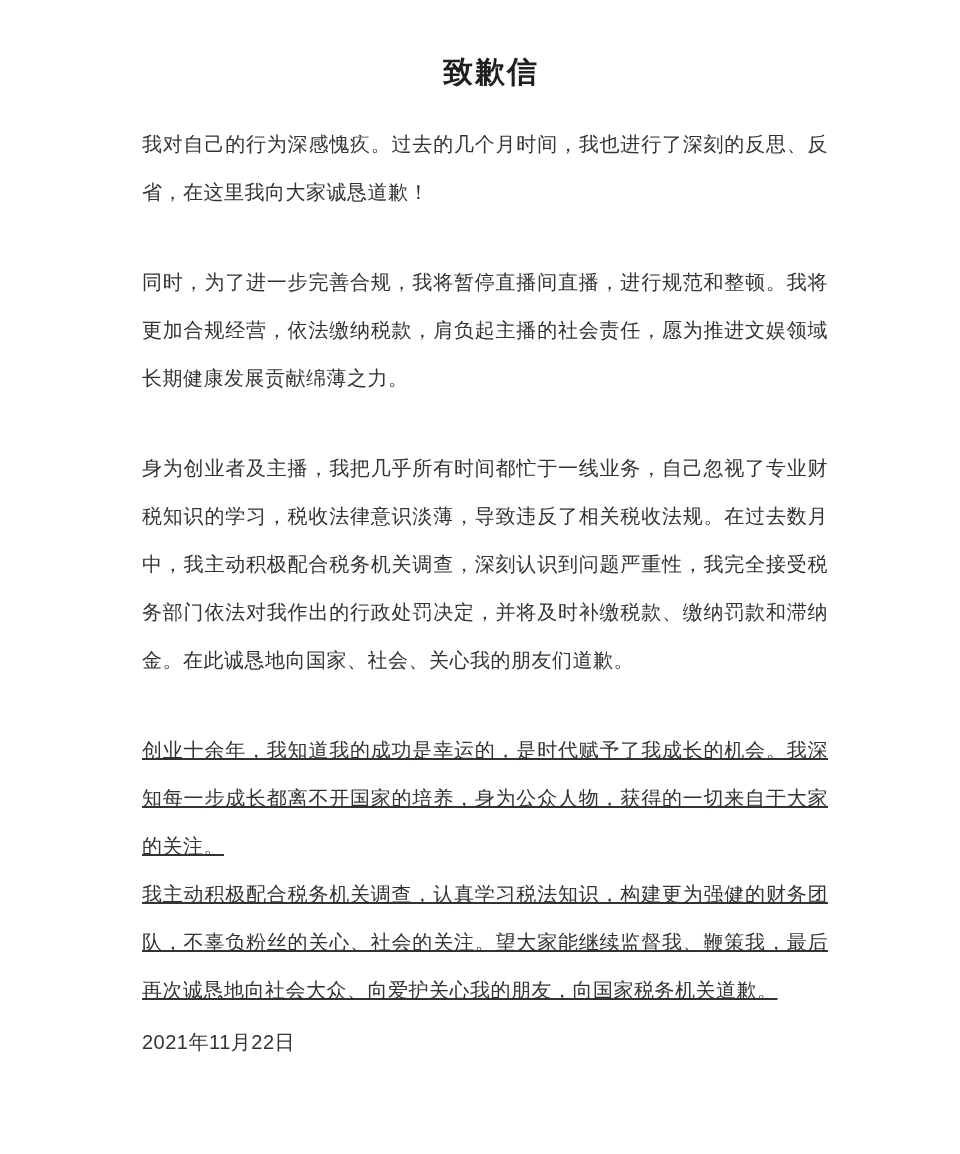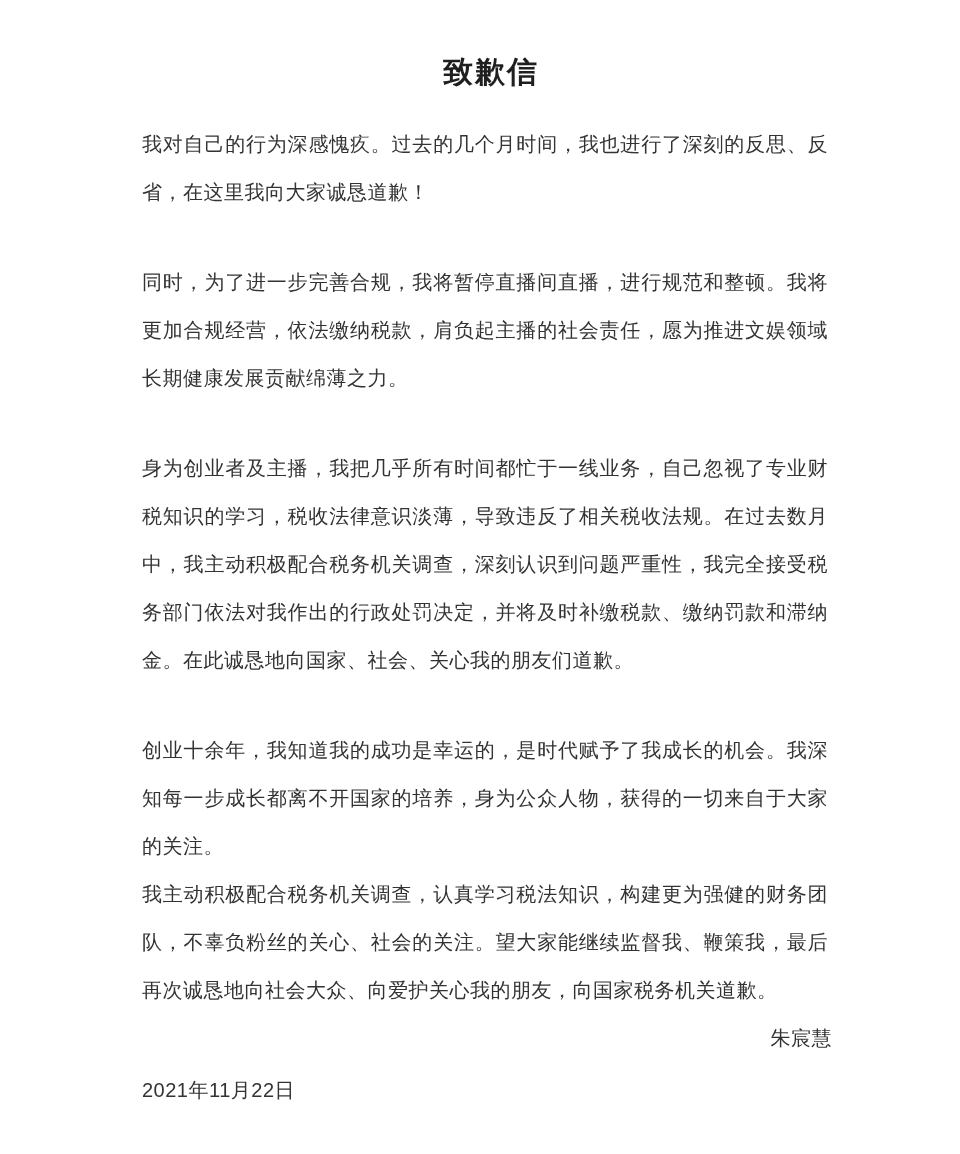--- a/index.html
+++ b/index.html
@@ -30,20 +30,21 @@
   .para {
     font-size: 20px;
     line-height: 48px;
     color: #333333;
     letter-spacing: 0.5px;
     text-align: justify;
     margin: 0 12px 42px 0;
   }
   .para.tight {
     margin-bottom: 0;
+    text-decoration: underline;
   }
   .signature {
     font-size: 20px;
     line-height: 48px;
     color: #333333;
     letter-spacing: 0.5px;
     text-align: right;
     margin: 0;
     padding-right: 8px;
   }
@@ -66,16 +67,15 @@
   <p class="para">我对自己的行为深感愧疚。过去的几个月时间，我也进行了深刻的反思、反省，在这里我向大家诚恳道歉！</p>
 
   <p class="para">同时，为了进一步完善合规，我将暂停直播间直播，进行规范和整顿。我将更加合规经营，依法缴纳税款，肩负起主播的社会责任，愿为推进文娱领域长期健康发展贡献绵薄之力。</p>
 
   <p class="para">身为创业者及主播，我把几乎所有时间都忙于一线业务，自己忽视了专业财税知识的学习，税收法律意识淡薄，导致违反了相关税收法规。在过去数月中，我主动积极配合税务机关调查，深刻认识到问题严重性，我完全接受税务部门依法对我作出的行政处罚决定，并将及时补缴税款、缴纳罚款和滞纳金。在此诚恳地向国家、社会、关心我的朋友们道歉。</p>
 
   <p class="para tight">创业十余年，我知道我的成功是幸运的，是时代赋予了我成长的机会。我深知每一步成长都离不开国家的培养，身为公众人物，获得的一切来自于大家的关注。</p>
 
   <p class="para tight">我主动积极配合税务机关调查，认真学习税法知识，构建更为强健的财务团队，不辜负粉丝的关心、社会的关注。望大家能继续监督我、鞭策我，最后再次诚恳地向社会大众、向爱护关心我的朋友，向国家税务机关道歉。</p>
 
-  <p class="signature">朱宸慧</p>
 
   <p class="date">2021年11月22日</p>
 </div>
 
 </body></html>

